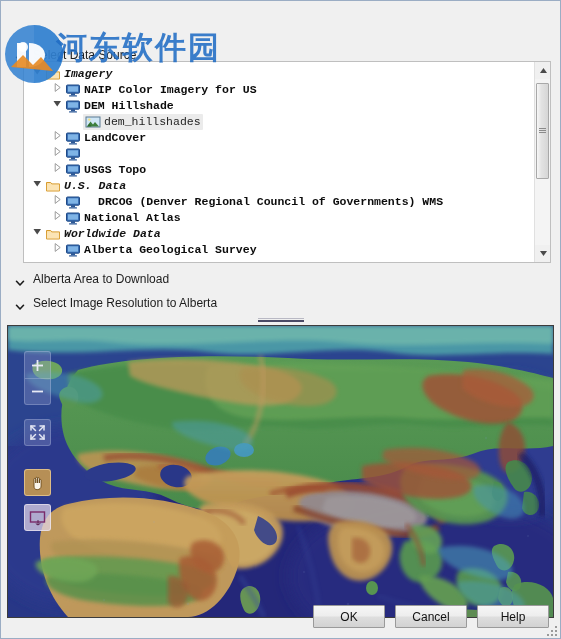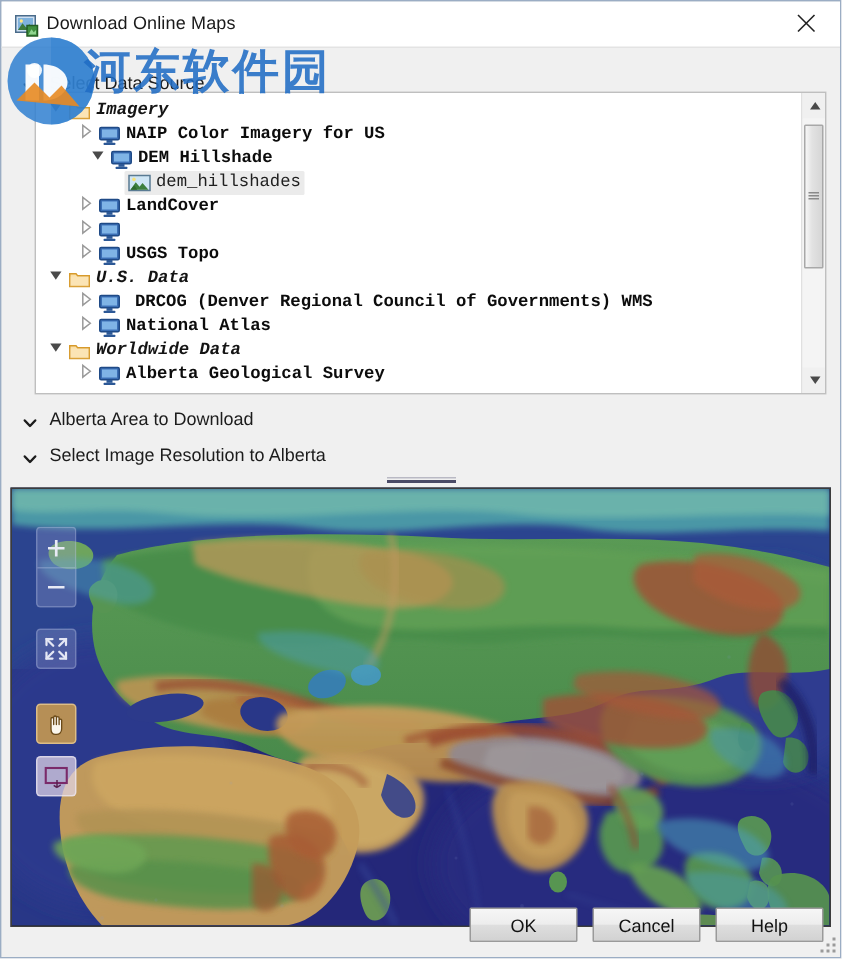--- a/index.html
+++ b/index.html
@@ -304,41 +304,20 @@
     color: rgba(22,128,42,0.92);
     font-family: "Liberation Serif", serif;
     white-space: nowrap;
   }
 </style>
 </head>
 <body>
 
 <div id="dialog">
 
-  <div id="titlebar">
-    <span id="title-icon">
-      <svg width="16" height="16" viewBox="0 0 16 16">
-        <rect x="0.5" y="1.5" width="13" height="11" fill="#cfe0f2" stroke="#4a6b8a" stroke-width="1"></rect>
-        <rect x="2" y="3" width="10" height="8" fill="#7fb2dd"></rect>
-        <path d="M2 11 L5 6.5 L7.5 9.5 L9.5 7 L12 11 Z" fill="#3d7a3d"></path>
-        <circle cx="4.2" cy="5" r="1.1" fill="#ffe680"></circle>
-        <rect x="8" y="8" width="7" height="7" fill="#3f8f3f" stroke="#245c24" stroke-width="1"></rect>
-        <path d="M9 14 L11 10.5 L12.5 12.5 L14 11 L14 14 Z" fill="#8fd48f"></path>
-      </svg>
-    </span>
-    <span id="title-text">Download Online Maps</span>
-    <div id="close-button">
-      <span>
-        <svg width="13" height="13" viewBox="0 0 13 13">
-          <line x1="1" y1="1" x2="12" y2="12" stroke="#202020" stroke-width="1.1"></line>
-          <line x1="12" y1="1" x2="1" y2="12" stroke="#202020" stroke-width="1.1"></line>
-        </svg>
-      </span>
-    </div>
-  </div>
 
   <div id="content">
 
     <span class="chev" id="chev-data-source">
       <svg width="12" height="12" viewBox="0 0 12 12">
         <path d="M2.5 4.3 L6 8 L9.5 4.3" fill="none" stroke="#1c1c1c" stroke-width="1.6" stroke-linecap="round" stroke-linejoin="round"></path>
       </svg>
     </span>
     <span class="section-label" id="lbl-data-source">Select Data Source</span>
 
@@ -360,21 +339,21 @@
                   <path d="M3.2 1.6 L8.2 5.5 L3.2 9.4 Z" fill="none" stroke="#9a9a9a" stroke-width="1"></path>
                 </svg></span>
               <span class="ticon" style="left:41px;"><svg width="16" height="16" viewBox="0 0 16 16">
                   <rect x="1.5" y="3" width="13" height="8.2" rx="1" fill="#3b6fb5" stroke="#1f4a86" stroke-width="1"></rect>
                   <rect x="3" y="4.3" width="10" height="5.4" fill="#7fb4e6"></rect>
                   <rect x="6" y="11.2" width="4" height="2" fill="#2c5896"></rect>
                   <rect x="4" y="13.2" width="8" height="1.4" rx="0.6" fill="#2c5896"></rect>
                 </svg></span>
               <span class="tlabel lbl-service" style="left:60px;">NAIP Color Imagery for US</span>
             </div>
-            <div class="tree-row" style="position: absolute; left: 8px; top: 36px; width: 505px;">
+            <div class="tree-row" style="position: absolute; left: 0px; top: 36px; width: 505px;">
               <span class="twisty" style="left:28px;"><svg width="11" height="11" viewBox="0 0 11 11">
                   <path d="M1.5 3 L9 3 L5.2 8.5 Z" fill="#4a4a4a"></path>
                 </svg></span>
               <span class="ticon" style="left:41px;"><svg width="16" height="16" viewBox="0 0 16 16">
                   <rect x="1.5" y="3" width="13" height="8.2" rx="1" fill="#3b6fb5" stroke="#1f4a86" stroke-width="1"></rect>
                   <rect x="3" y="4.3" width="10" height="5.4" fill="#7fb4e6"></rect>
                   <rect x="6" y="11.2" width="4" height="2" fill="#2c5896"></rect>
                   <rect x="4" y="13.2" width="8" height="1.4" rx="0.6" fill="#2c5896"></rect>
                 </svg></span>
               <span class="tlabel lbl-service" style="left:60px;">DEM Hillshade</span>
@@ -437,21 +416,21 @@
             <div class="tree-row" style="position: absolute; left: 0px; top: 132px; width: 505px;">
               <span class="twisty" style="left:28px;"><svg width="11" height="11" viewBox="0 0 11 11">
                   <path d="M3.2 1.6 L8.2 5.5 L3.2 9.4 Z" fill="none" stroke="#9a9a9a" stroke-width="1"></path>
                 </svg></span>
               <span class="ticon" style="left:41px;"><svg width="16" height="16" viewBox="0 0 16 16">
                   <rect x="1.5" y="3" width="13" height="8.2" rx="1" fill="#3b6fb5" stroke="#1f4a86" stroke-width="1"></rect>
                   <rect x="3" y="4.3" width="10" height="5.4" fill="#7fb4e6"></rect>
                   <rect x="6" y="11.2" width="4" height="2" fill="#2c5896"></rect>
                   <rect x="4" y="13.2" width="8" height="1.4" rx="0.6" fill="#2c5896"></rect>
                 </svg></span>
-              <span class="tlabel lbl-service" style="left:52px;padding-left:14px;">DRCOG (Denver Regional Council of Governments) WMS</span>
+              <span class="tlabel lbl-service" style="left:60px;padding-left:14px;">DRCOG (Denver Regional Council of Governments) WMS</span>
             </div>
             <div class="tree-row" style="position: absolute; left: 0px; top: 148px; width: 505px;">
               <span class="twisty" style="left:28px;"><svg width="11" height="11" viewBox="0 0 11 11">
                   <path d="M3.2 1.6 L8.2 5.5 L3.2 9.4 Z" fill="none" stroke="#9a9a9a" stroke-width="1"></path>
                 </svg></span>
               <span class="ticon" style="left:41px;"><svg width="16" height="16" viewBox="0 0 16 16">
                   <rect x="1.5" y="3" width="13" height="8.2" rx="1" fill="#3b6fb5" stroke="#1f4a86" stroke-width="1"></rect>
                   <rect x="3" y="4.3" width="10" height="5.4" fill="#7fb4e6"></rect>
                   <rect x="6" y="11.2" width="4" height="2" fill="#2c5896"></rect>
                   <rect x="4" y="13.2" width="8" height="1.4" rx="0.6" fill="#2c5896"></rect>

